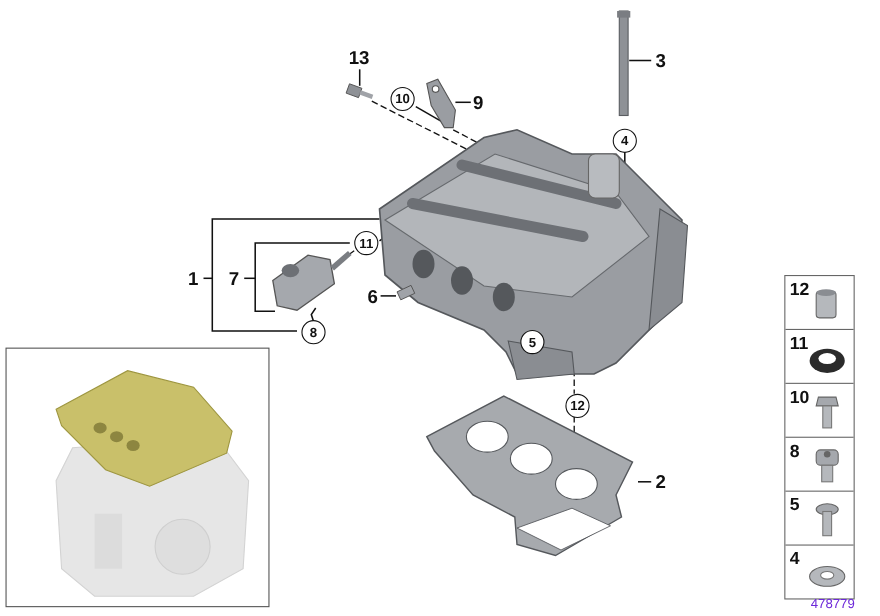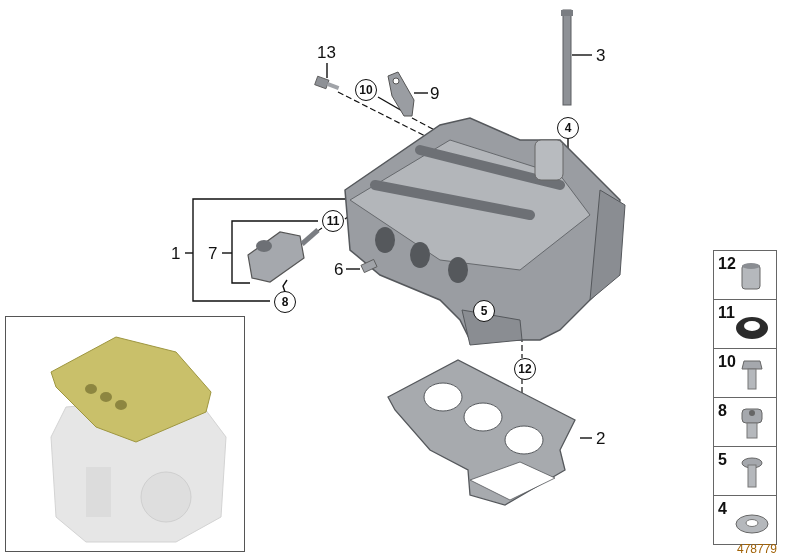--- a/index.html
+++ b/index.html
@@ -1,27 +1,27 @@
 <!DOCTYPE html>
 <html><head>
 <meta charset="utf-8">
 <style>
   html,body{margin:0;padding:0;background:#ffffff;}
   body{width:800px;height:560px;position:relative;overflow:hidden;font-family:"Liberation Sans",sans-serif;}
   .canvas{position:absolute;left:0;top:0;width:800px;height:560px;}
-  .lbl{position:absolute;font-weight:normal;font-size:17px;color:#111;font-family:"Liberation Sans",sans-serif;line-height:1;}
+  .lbl{position:absolute;font-weight:bold;font-size:17px;color:#111;font-family:"Liberation Sans",sans-serif;line-height:1;}
   .circ{position:absolute;width:22px;height:22px;border:1.6px solid #111;border-radius:50%;background:#fff;
         font-weight:bold;font-size:12px;color:#111;display:flex;align-items:center;justify-content:center;box-sizing:border-box;}
   .inset{position:absolute;left:5px;top:316px;width:240px;height:236px;border:1px solid #555;box-sizing:border-box;background:#fff;}
   .legend{position:absolute;left:713px;top:250px;width:64px;border:1px solid #666;box-sizing:border-box;background:#fff;}
   .legend-row{position:relative;height:48px;border-bottom:1px solid #666;}
   .legend-row:last-child{border-bottom:none;}
   .legend-num{position:absolute;left:4px;top:4px;font-weight:bold;font-size:16px;color:#111;}
   .legend-icon{position:absolute;right:6px;top:8px;width:36px;height:36px;}
-  .code{position:absolute;left:737px;top:542px;font-size:12px;color:#a16207;}
+  .code{position:absolute;left:737px;top:542px;font-size:12px;color:#6d28d9;}
 </style>
 </head>
 <body>
 
 <div class="canvas">
   <svg width="800" height="560" style="position:absolute;left:0;top:0">
 
     <g stroke="#111" stroke-width="1.4" fill="none">
 
       <line x1="185" y1="253" x2="193" y2="253"></line>

